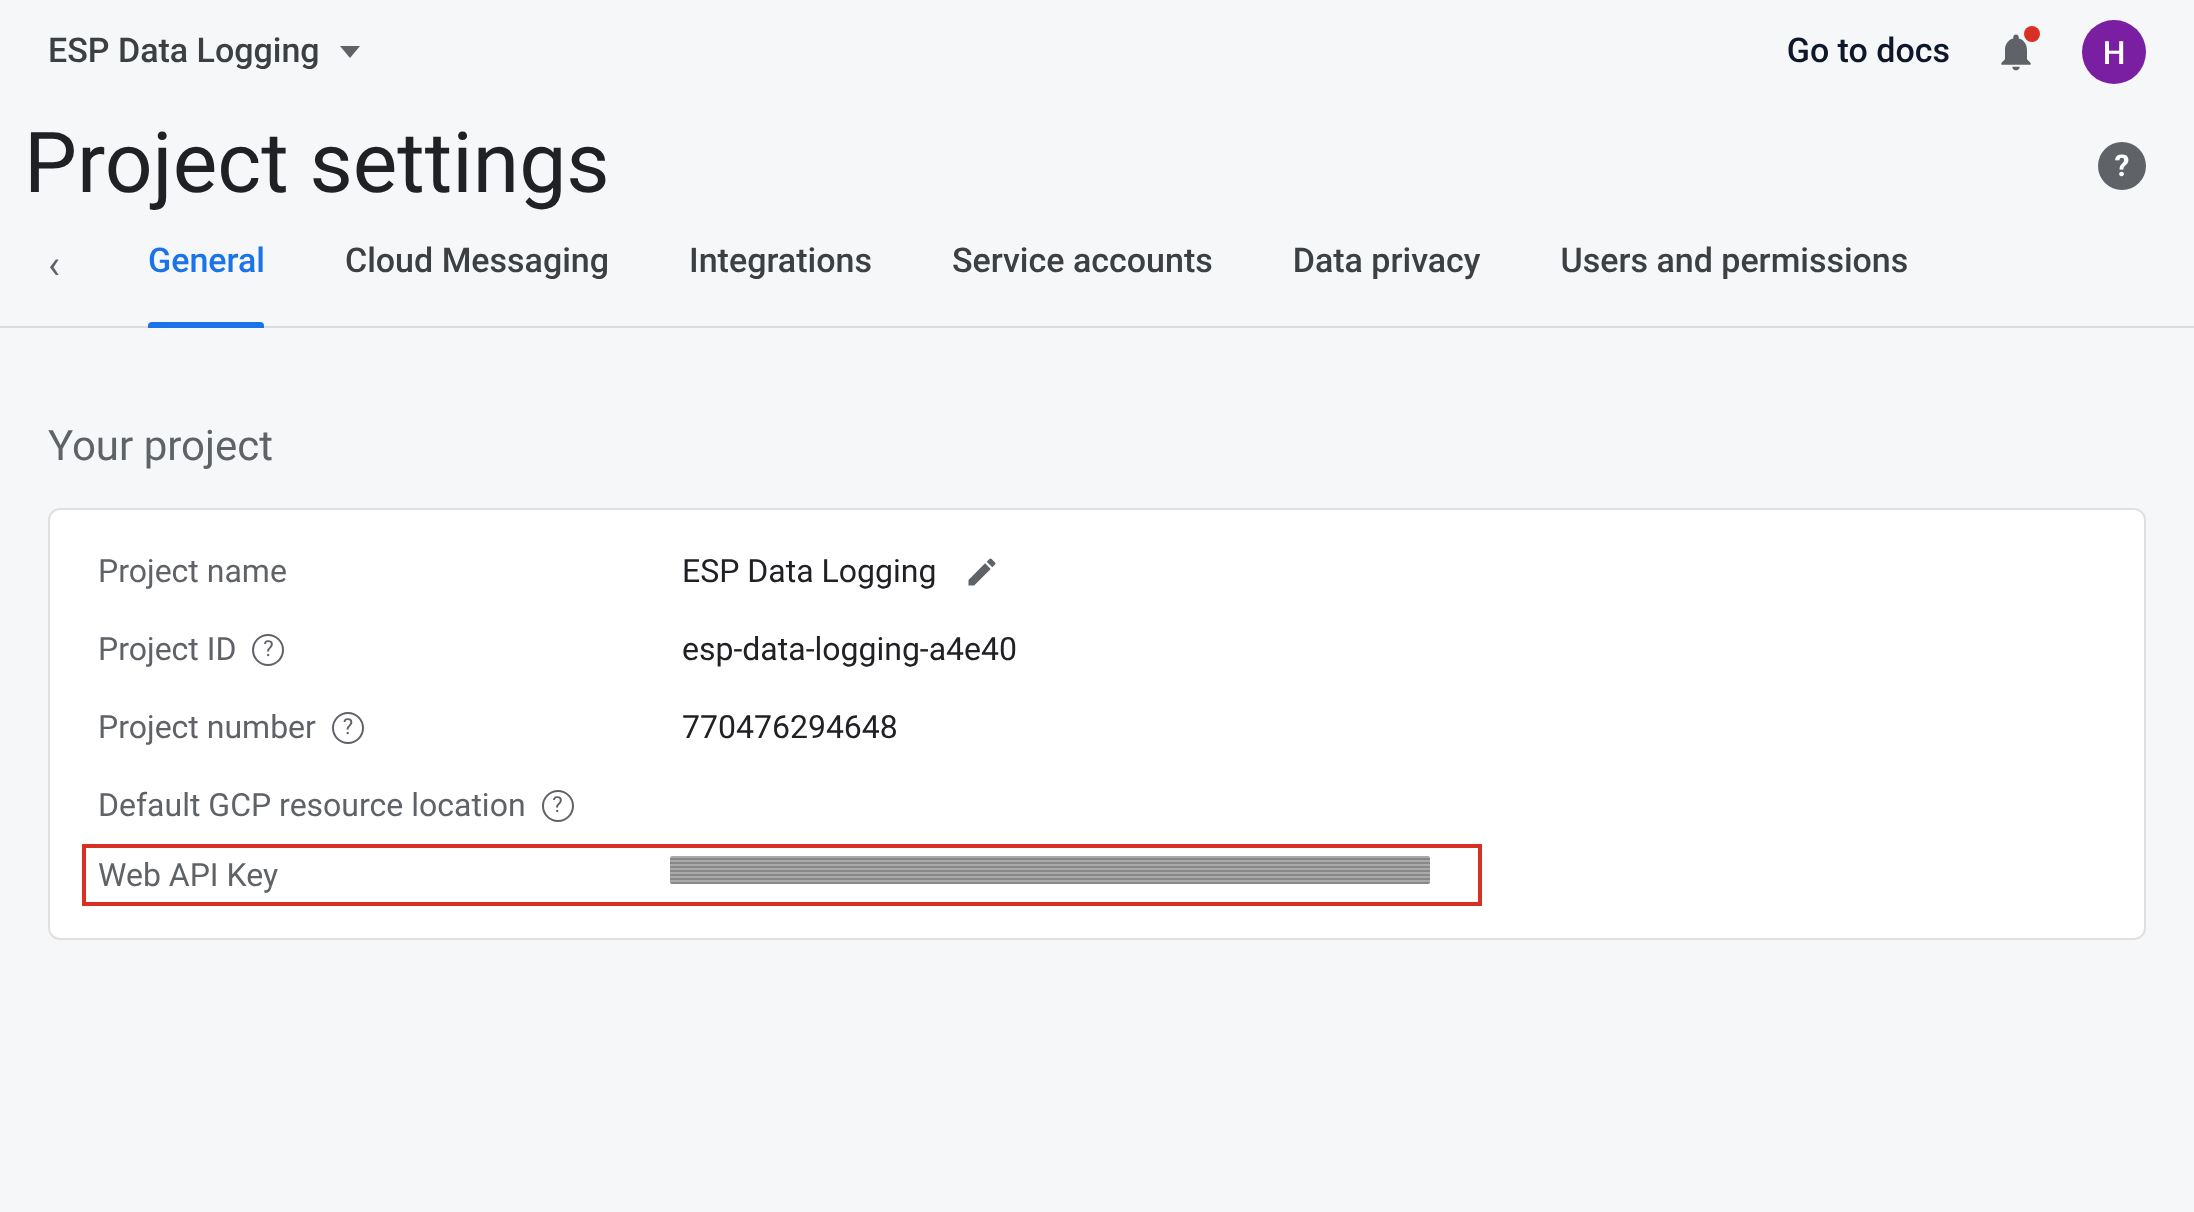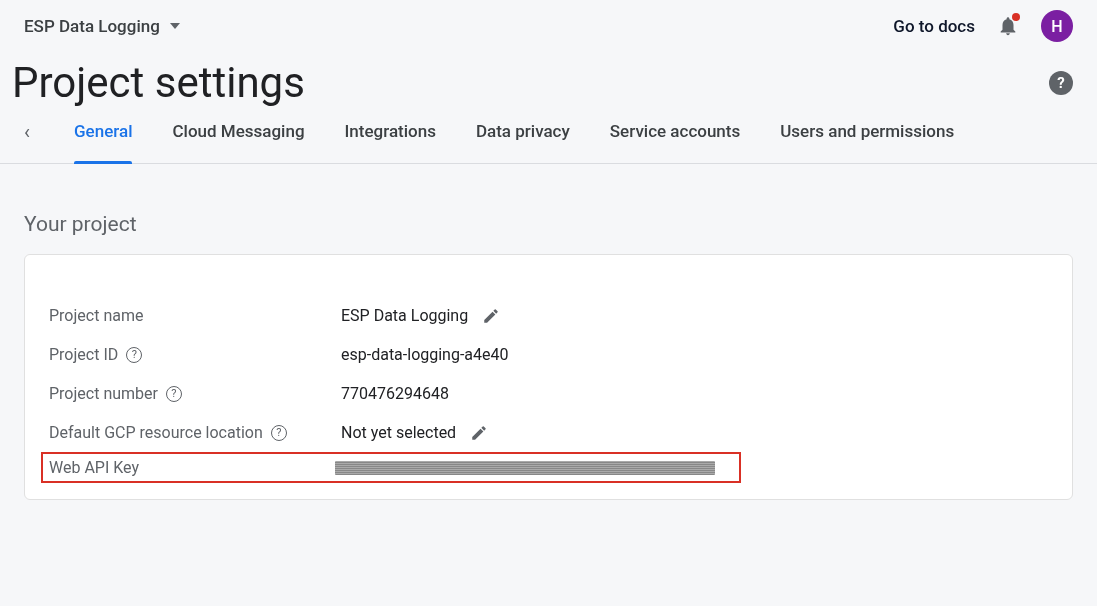--- a/index.html
+++ b/index.html
@@ -128,21 +128,21 @@
   .section-label {
     padding: 48px 24px 12px 24px;
     font-size: 21px;
     color: #5f6368;
   }
   .card {
     margin: 6px 24px 0 24px;
     background: #fff;
     border: 1px solid #e0e0e0;
     border-radius: 6px;
-    padding: 41px 24px 16px 24px;
+    padding: 11px 24px 16px 24px;
   }
   .field-row {
     display: flex;
     align-items: center;
     padding: 10px 0;
     font-size: 16px;
   }
   .field-label {
     width: 292px;
     color: #5f6368;
@@ -177,21 +177,21 @@
     height: 14px;
     background: repeating-linear-gradient(0deg, #888, #888 1px, #aaa 1px, #aaa 2px);
     filter: blur(0.3px);
     border-radius: 1px;
   }
   .highlight-box {
     border: 2px solid #d93025;
     padding: 4px 6px;
     margin-left: -8px;
     display: flex;
-    align-items: center;
+    align-items: flex-start;
     width: 700px;
   }
   .highlight-box .field-label { width: 286px; }
 </style>
 </head>
 <body>
 
 <div class="header">
   <div class="project-selector">
     <span>ESP Data Logging</span>
@@ -214,22 +214,22 @@
 <div class="page-title-row">
   <h1 class="page-title">Project settings</h1>
   <span class="help-circle">?</span>
 </div>
 
 <div class="tabs-row">
   <span class="tab-back">‹</span>
   <span class="tab active">General</span>
   <span class="tab">Cloud Messaging</span>
   <span class="tab">Integrations</span>
+  <span class="tab">Service accounts</span>
   <span class="tab">Data privacy</span>
-  <span class="tab">Service accounts</span>
   <span class="tab">Users and permissions</span>
 </div>
 
 <div class="section-label">Your project</div>
 
 <div class="card">
 
   <div class="field-row">
     <div class="field-label">Project name</div>
     <div class="field-value">
@@ -260,28 +260,20 @@
     <div class="field-value">
       <span>770476294648</span>
     </div>
   </div>
 
   <div class="field-row">
     <div class="field-label">
       <span>Default GCP resource location</span>
       <span class="info-circle">?</span>
     </div>
-    <div class="field-value">
-      <span>Not yet selected</span>
-      <span class="pencil-icon">
-        <svg viewBox="0 0 24 24">
-            <path d="M3 17.25V21h3.75L17.81 9.94l-3.75-3.75L3 17.25zM20.71 7.04a1 1 0 0 0 0-1.41l-2.34-2.34a1 1 0 0 0-1.41 0l-1.83 1.83 3.75 3.75 1.83-1.83z"></path>
-          </svg>
-      </span>
-    </div>
   </div>
 
   <div class="highlight-box">
     <div class="field-label">Web API Key</div>
     <div class="field-value">
       <span class="redacted"></span>
     </div>
   </div>
 
 </div>

